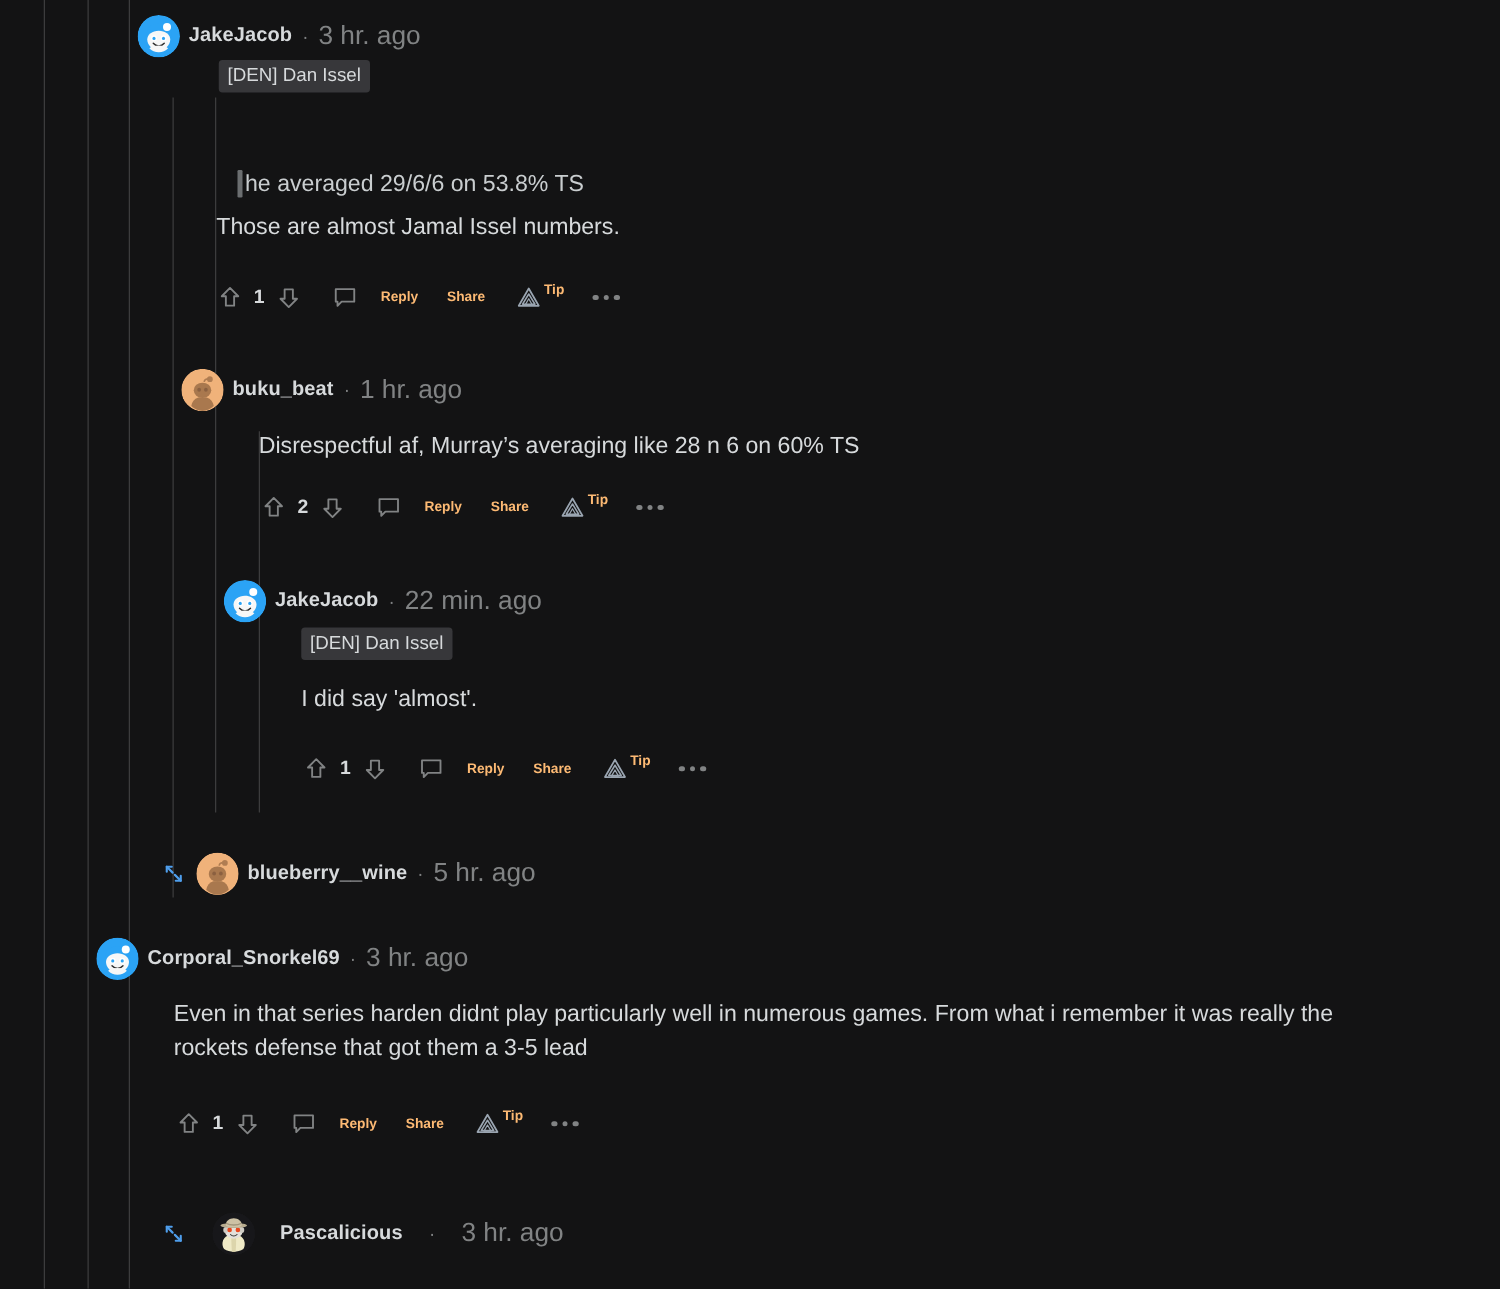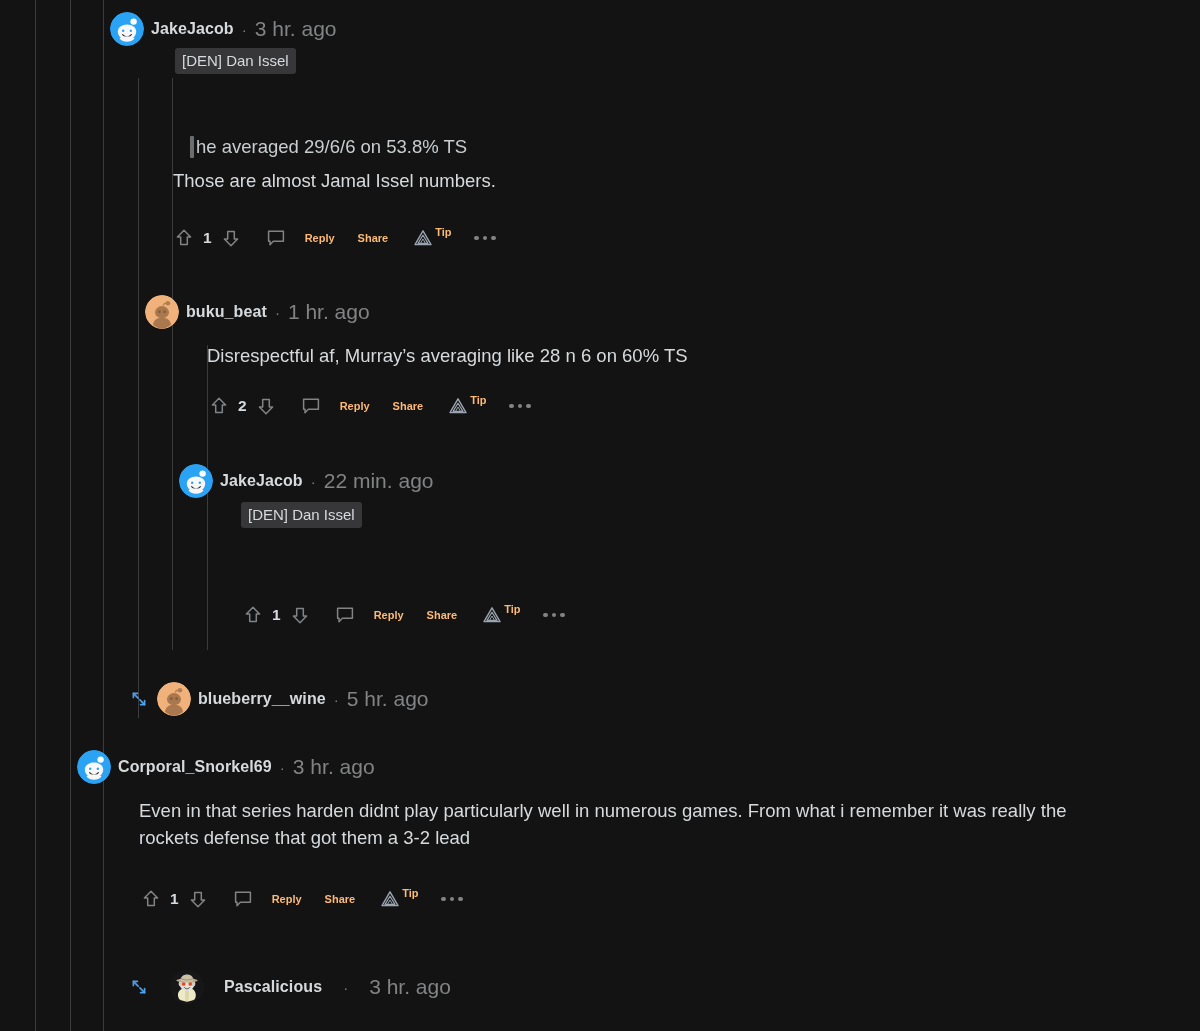--- a/index.html
+++ b/index.html
@@ -316,20 +316,21 @@
     </div>
     <span class="uname">JakeJacob</span>
     <span class="dot">·</span>
     <span class="ago">22 min. ago</span>
   </div>
 
   <div class="abs" style="left:62px;top:38px;">
     <span class="flair">[DEN] Dan Issel</span>
   </div>
 
+  <div class="abs btext" style="left:62px;top:82px;width:880px;">I did say 'almost'.</div>
 
   <div class="abs actions" style="left:62px;top:137px;">
     <span class="act">
       <svg class="ico" width="24" height="24" viewBox="0 0 24 24">
         <path d="M12 4.3 5.4 11h3.3v7.5h6.6V11h3.3z" fill="none" stroke="#818384" stroke-width="1.5" stroke-linejoin="round"></path>
       </svg>
     </span>
     <span class="votecount">1</span>
     <span class="act">
       <svg class="ico" width="24" height="24" viewBox="0 0 24 24">
@@ -404,21 +405,21 @@
         <circle cx="20.8" cy="18.7" r="1.25" fill="#2ba3f5"></circle>
         <path d="M12.6 22.6c1.2 1.4 2.7 2.1 4.4 2.1s3.2-.7 4.4-2.1" stroke="#2b2b2b" stroke-width="1.1" fill="none" stroke-linecap="round"></path>
         <path d="M9.5 26.5c1.7-1.4 4.3-2.2 7.5-2.2s5.8.8 7.5 2.2c-1.9 2.1-4.5 3.3-7.5 3.3s-5.6-1.2-7.5-3.3z" fill="#f7f7f7"></path>
       </svg>
     </div>
     <span class="uname">Corporal_Snorkel69</span>
     <span class="dot">·</span>
     <span class="ago">3 hr. ago</span>
   </div>
 
-  <div class="abs btext" style="left:62px;top:48px;width:930px;">Even in that series harden didnt play particularly well in numerous games. From what i remember it was really the rockets defense that got them a 3-2 lead</div>
+  <div class="abs btext" style="left:62px;top:48px;width:930px;">Even in that series harden didnt play particularly well in numerous games. From what i remember it was really the rockets defense that got them a 3-5 lead</div>
 
   <div class="abs actions" style="left:62px;top:135px;">
     <span class="act">
       <svg class="ico" width="24" height="24" viewBox="0 0 24 24">
         <path d="M12 4.3 5.4 11h3.3v7.5h6.6V11h3.3z" fill="none" stroke="#818384" stroke-width="1.5" stroke-linejoin="round"></path>
       </svg>
     </span>
     <span class="votecount">1</span>
     <span class="act">
       <svg class="ico" width="24" height="24" viewBox="0 0 24 24">

